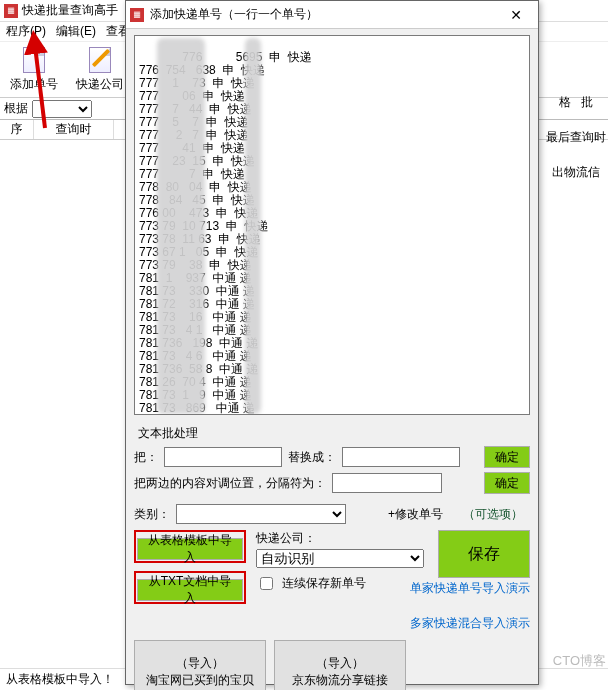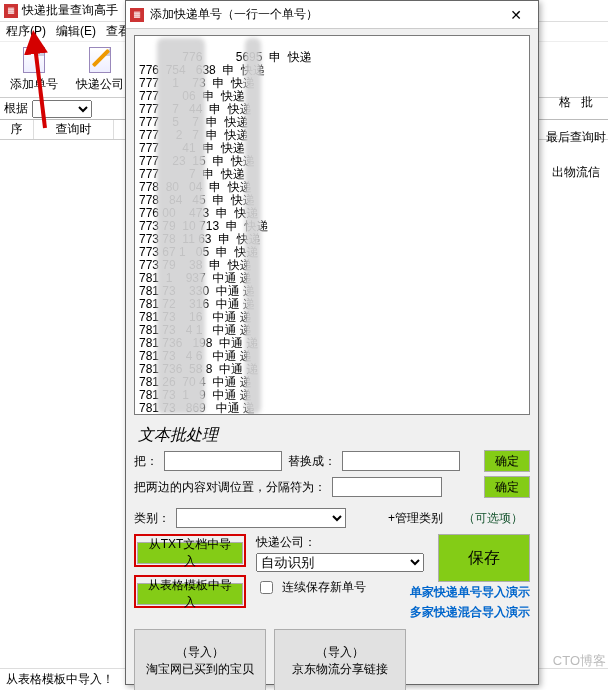--- a/index.html
+++ b/index.html
@@ -27,32 +27,32 @@
 
 
 .dialog { position: absolute; left: 125px; top: 0; width: 414px; height: 685px; background: #f0f0f0; border: 1px solid #666; box-shadow: 2px 2px 6px rgba(0,0,0,.3); }
 .dlg-title { height: 28px; background: #fff; display: flex; align-items: center; padding: 0 4px; gap: 6px; border-bottom: 1px solid #ccc; }
 .dlg-title .title-text { flex: 1; font-size: 12px; }
 .dlg-close { width: 36px; height: 26px; display: flex; align-items: center; justify-content: center; font-size: 14px; }
 .dlg-body { padding: 6px 8px; }
 .numbers-box { width: 100%; height: 380px; background: #fff; border: 1px solid #7a7a7a; font-family: SimSun, monospace; font-size: 12px; line-height: 13px; padding: 2px 4px; overflow: hidden; white-space: pre; position: relative; }
 .blur-col { position: absolute; left: 22px; top: 2px; width: 48px; height: 376px; background: rgba(210,210,212,.92); filter: blur(2px); border-radius: 6px; }
 .blur-col2 { position: absolute; left: 110px; top: 2px; width: 16px; height: 376px; background: rgba(210,210,212,.92); filter: blur(2px); border-radius: 6px; }
-.section-label { margin: 10px 0 4px 4px; font-size: 16px; font-style: italic; }
+.section-label { margin: 10px 0 4px 4px; font-size: 12px; }
 .row { display: flex; align-items: center; gap: 6px; margin: 4px 0; }
 .row label { font-size: 12px; white-space: nowrap; }
 .row input[type=text], .row select { height: 20px; font-size: 12px; border: 1px solid #7a7a7a; background: #fff; }
 .btn { height: 22px; padding: 0 10px; background: #84cc16; border: 1px solid #adadad; font-size: 12px; display: inline-flex; align-items: center; justify-content: center; }
 .btn-big { width: 94px; height: 48px; font-size: 16px; }
 .red-box { border: 2px solid #d40000; padding: 1px; }
 .red-box .btn { width: 106px; }
 .import-left { display: flex; flex-direction: column; gap: 8px; }
 .bottom-row { display: flex; align-items: flex-start; gap: 10px; margin-top: 6px; }
 .link { color: #0066cc; font-size: 12px; cursor: pointer; }
-.link-stack { display: flex; flex-direction: column; gap: 3px; margin-left: auto; text-align: left; font-weight: bold; }
+.link-stack { display: flex; flex-direction: column; gap: 18px; margin-left: auto; text-align: left; }
 .import-btns-row { display: flex; gap: 8px; margin-top: 8px; }
 .import-btn { display: flex; flex-direction: column; align-items: center; background: #e1e1e1; border: 1px solid #adadad; padding: 14px 6px; font-size: 12px; width: 132px; }
 .arrow { position: absolute; left: 30px; top: 40px; width: 30px; height: 90px; pointer-events: none; }
 .arrow svg { overflow: visible; }
 .watermark { position: absolute; right: 2px; bottom: 20px; font-size: 13px; color: #bbb; writing-mode: horizontal-tb; }
 </style>
 </head>
 <body>
 
 <div class="main-window">
@@ -171,31 +171,31 @@
       <label>把两边的内容对调位置，分隔符为：</label>
       <input type="text" style="width: 110px;">
       <span style="flex:1"></span>
       <button class="btn">确定</button>
     </div>
 
     <div class="row" style="margin-top:10px">
       <label>类别：</label>
       <select style="width:170px"></select>
       <span style="width:30px"></span>
-      <span>+管理类别</span>
+      <span>+修改单号</span>
       <span style="color:#14532d;margin-left:14px">（可选项）</span>
     </div>
 
     <div class="bottom-row">
       <div class="import-left">
         <div class="red-box">
+          <button class="btn">从表格模板中导入</button>
+        </div>
+        <div class="red-box">
           <button class="btn">从TXT文档中导入</button>
-        </div>
-        <div class="red-box">
-          <button class="btn">从表格模板中导入</button>
         </div>
       </div>
       <div>
         <div class="row" style="margin:0">
           <label>快递公司：</label>
         </div>
         <select style="width:168px;margin-top:2px">
           <option>自动识别</option>
         </select>
         <div class="row" style="margin-top:6px">

